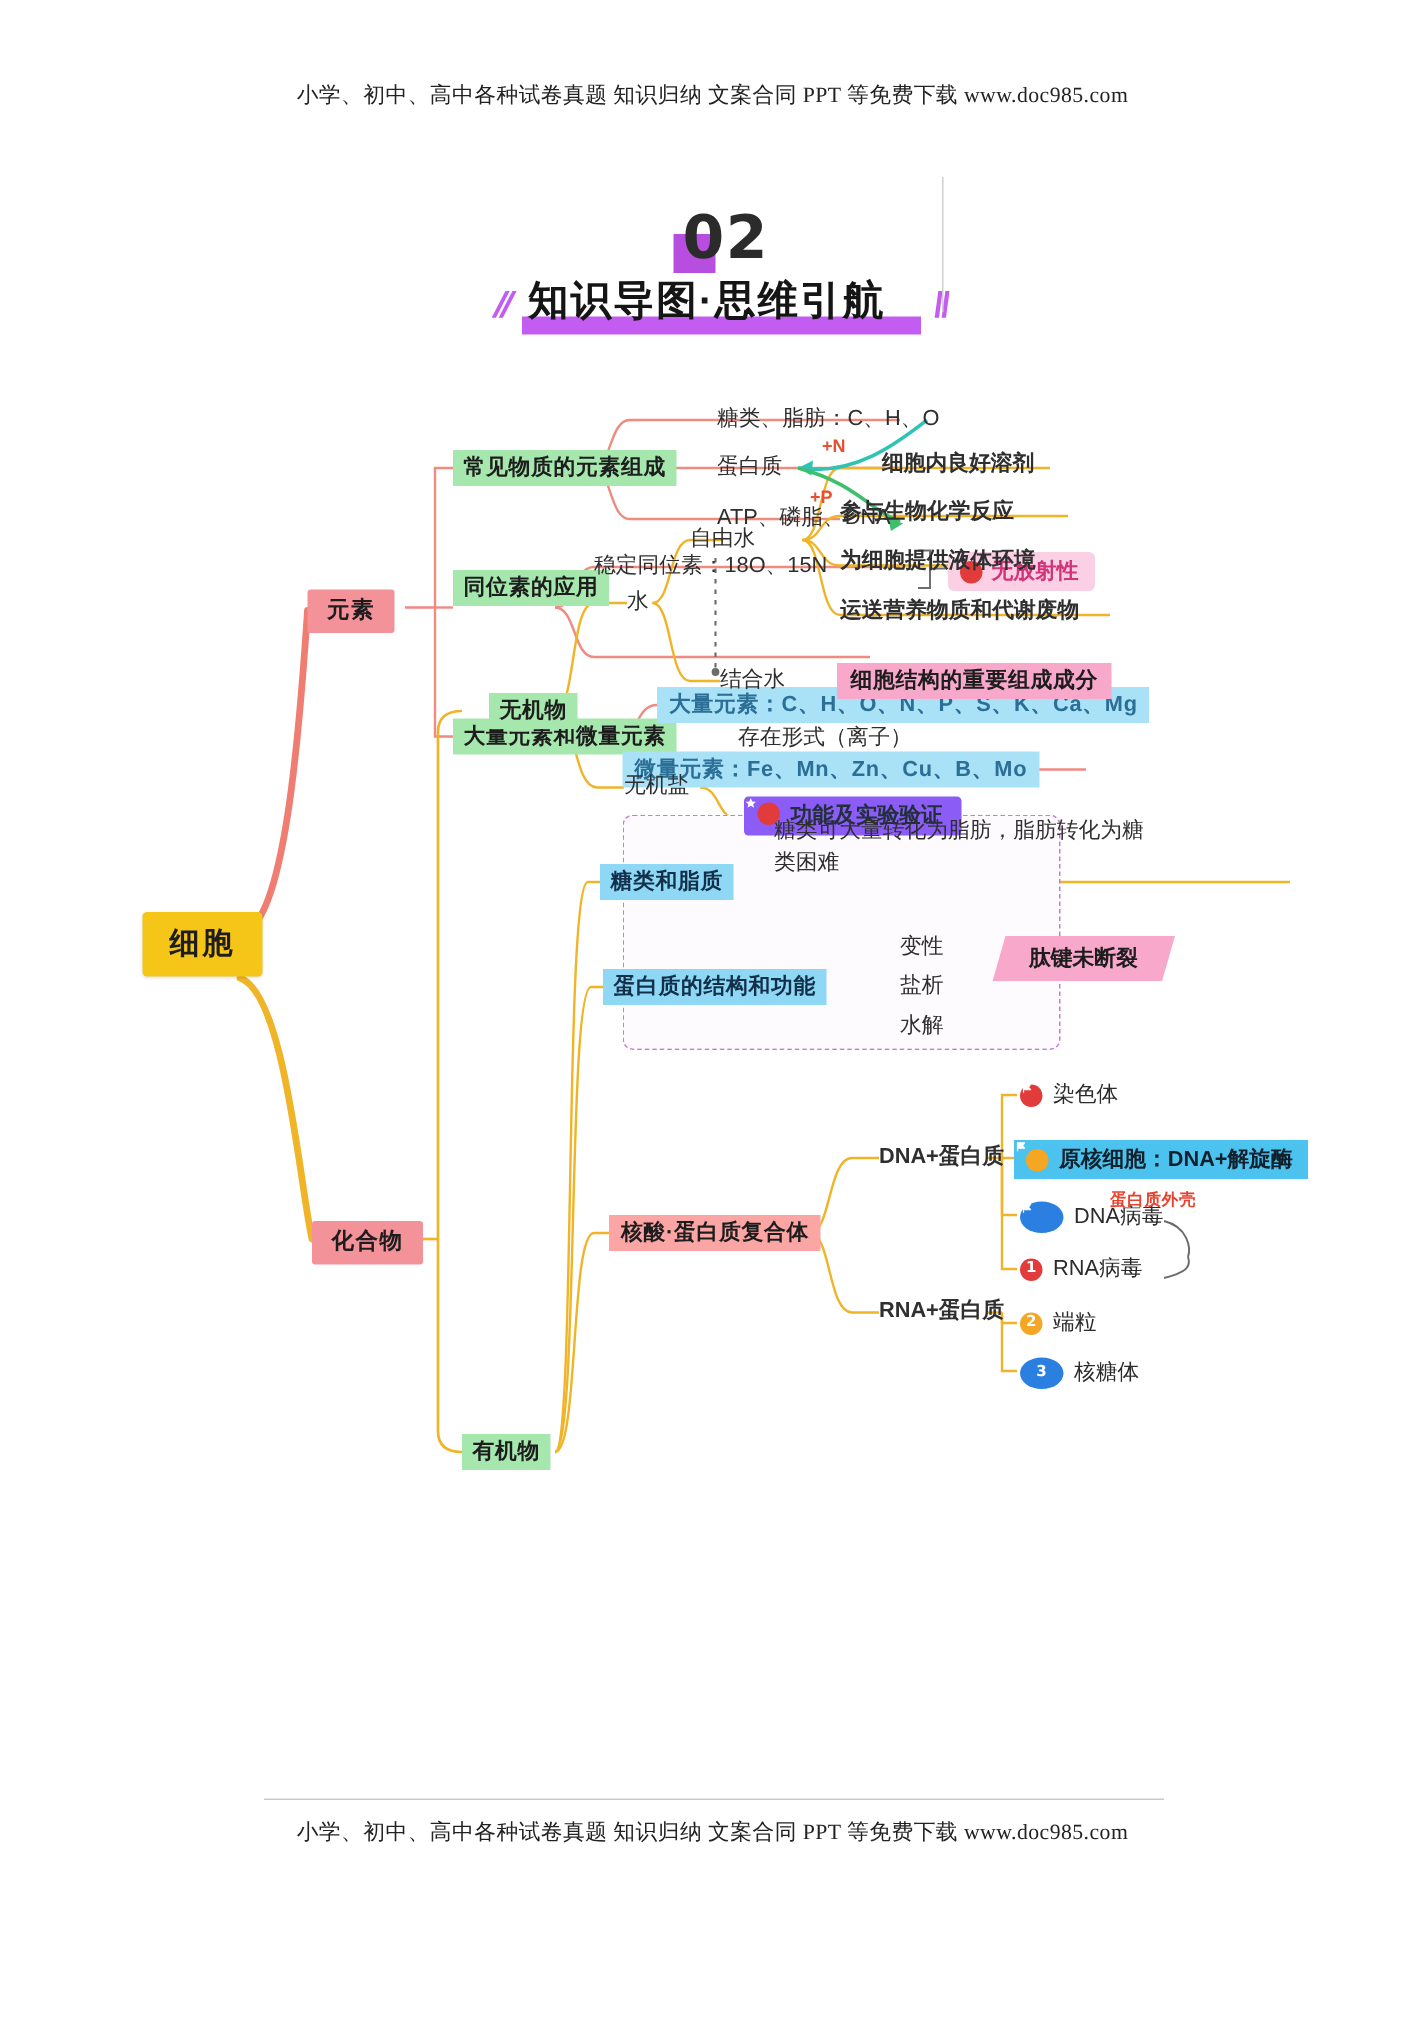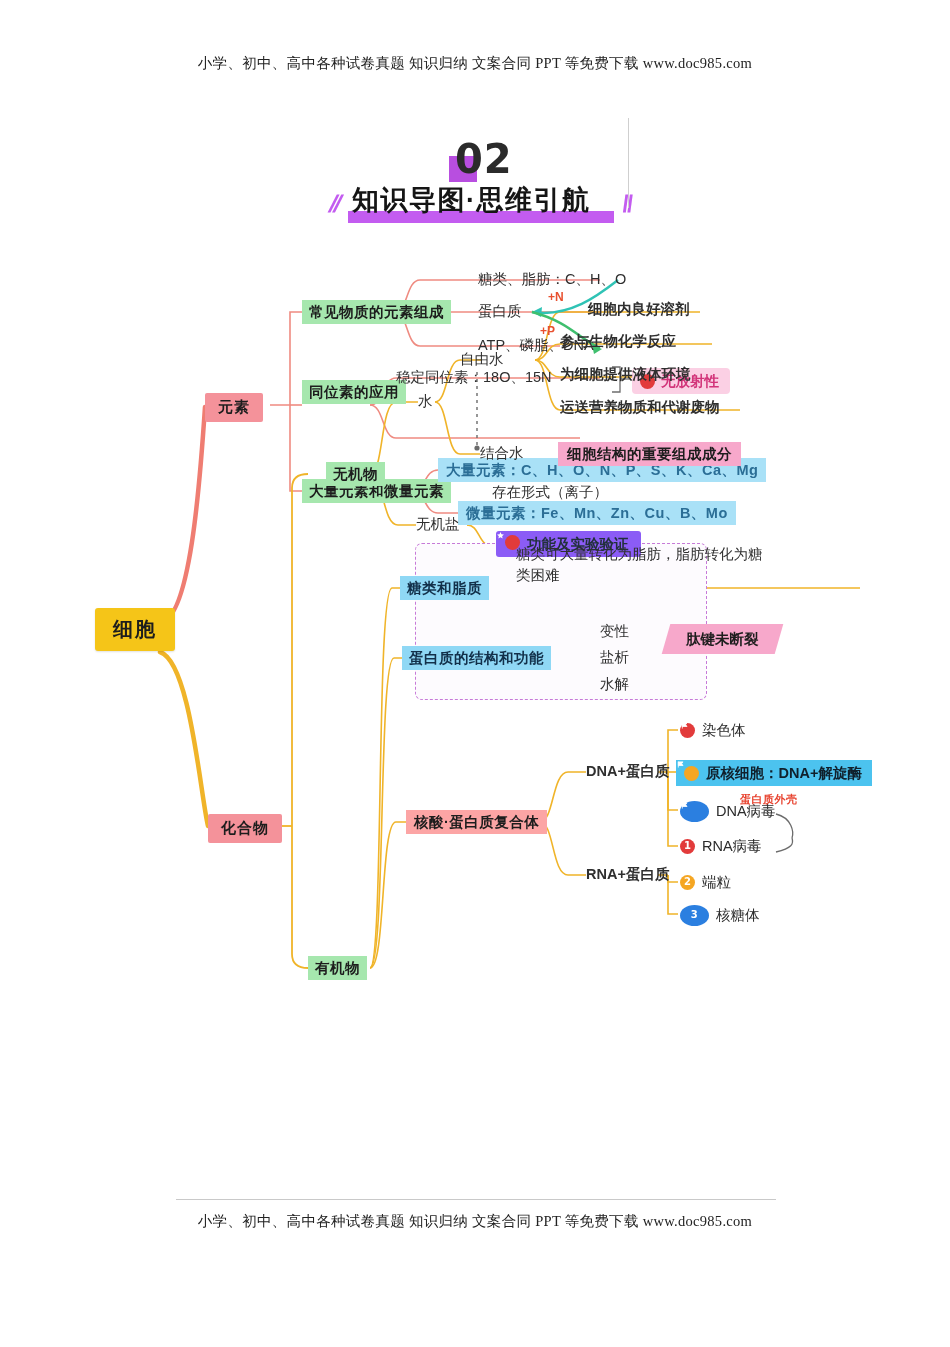--- a/index.html
+++ b/index.html
@@ -202,21 +202,21 @@
       <span class="ic red">
         <svg viewBox="0 0 10 10">
             <path d="M2.6 1.6v6.8M2.6 2.1h5.2l-1.5 2 1.5 2H2.6z" fill="#fff" stroke="#fff" stroke-width=".9" stroke-linejoin="round"></path>
           </svg>
       </span>
       <span>无放射性</span>
     </div>
 
     <div class="n box green" style="left:262px;top:247px;">大量元素和微量元素</div>
     <div class="n box bluetxt" style="left:398px;top:226px;">大量元素：C、H、O、N、P、S、K、Ca、Mg</div>
-    <div class="n box bluetxt" style="left:418px;top:269px;">微量元素：Fe、Mn、Zn、Cu、B、Mo</div>
+    <div class="n box bluetxt" style="left:375px;top:269px;">微量元素：Fe、Mn、Zn、Cu、B、Mo</div>
 
     <div class="n lv1" style="left:168px;top:582px;">化合物</div>
 
     <div class="n box green" style="left:274px;top:230px;margin-left:12px;">无机物</div>
     <div class="n lbl plain" style="left:378px;top:160px;">水</div>
     <div class="n lbl plain" style="left:420px;top:118px;">自由水</div>
     <div class="n lbl plain" style="left:440px;top:212px;">结合水</div>
     <div class="mutual">相互转化</div>
 
     <div class="n lbl plain" style="left:520px;top:68px;font-weight:700;padding-left:28px;">细胞内良好溶剂</div>

